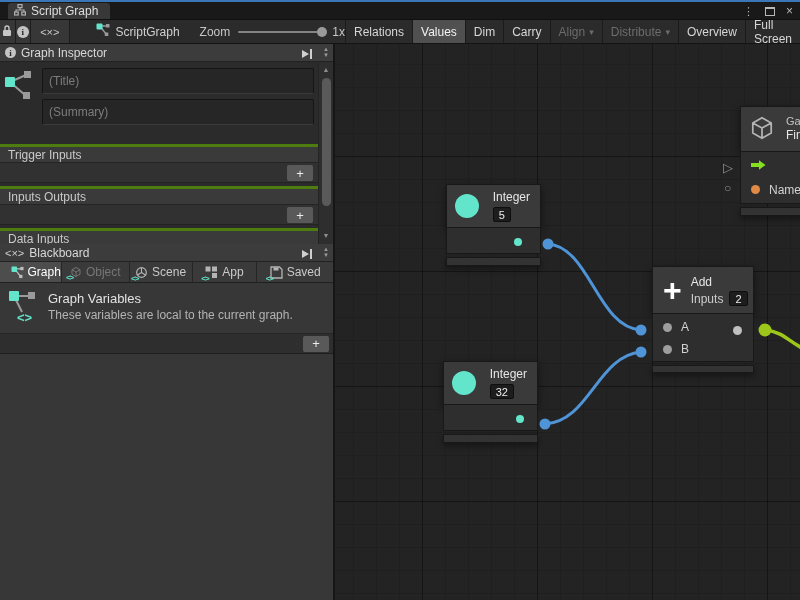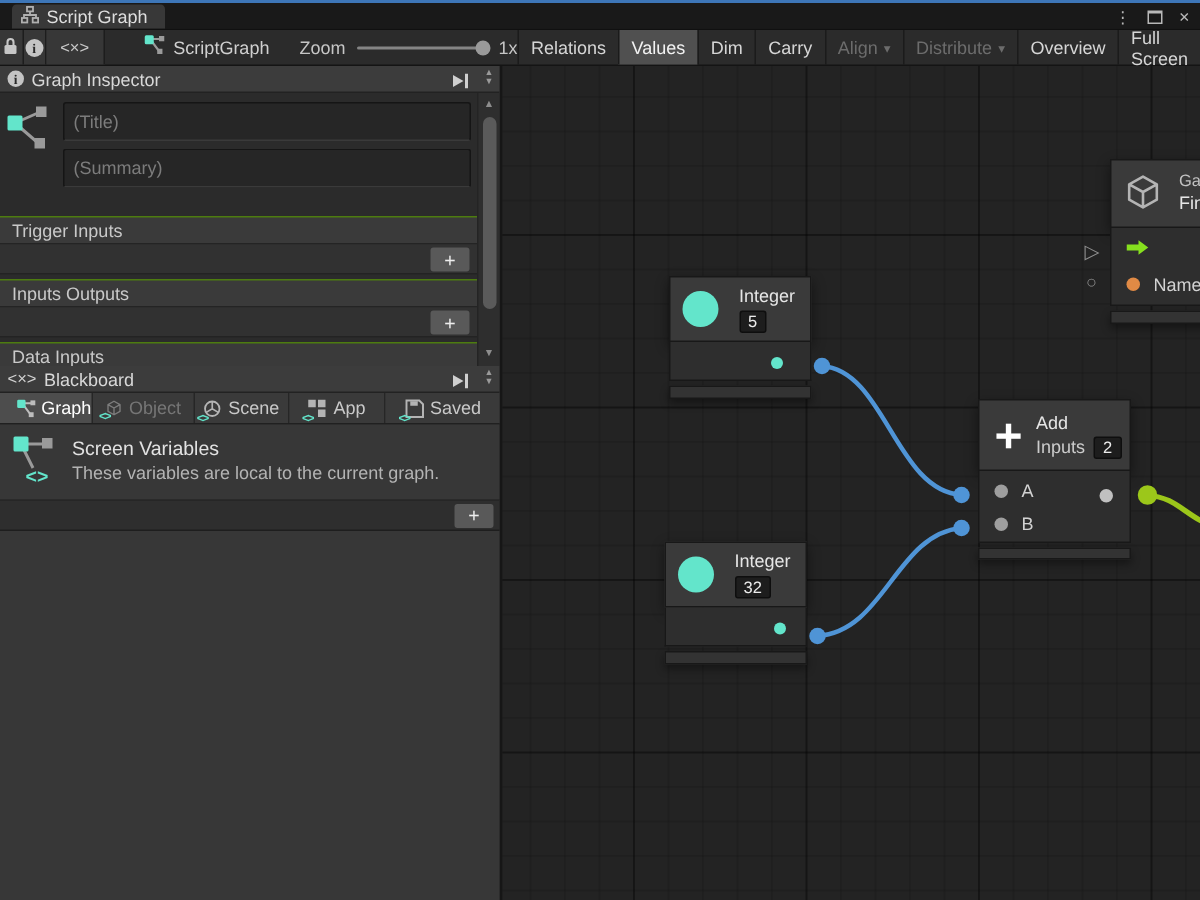--- a/index.html
+++ b/index.html
@@ -49,21 +49,21 @@
               display:flex; flex-direction:column; align-items:center; font-size:7px; color:#8d8d8d; }
   .sthumb { position:absolute; left:3px; top:16px; width:9px; height:128px; background:#5a5a5a; border-radius:5px; }
   .sarrow-up { margin-top:4px; } .sarrow-down { position:absolute; bottom:5px; }
 
   .idrow { display:flex; padding:6px 4px 4px 4px; gap:6px; }
   .fields { flex:1; }
   input.fld { display:block; width:100%; height:17px; background:#262626; border:1px solid #151515; border-bottom-color:#3a3a3a;
               border-radius:2px; color:#9a9a9a; font:12px "Liberation Sans",sans-serif; padding:12px 6px; margin-bottom:5px; outline:none; }
   input::placeholder { color:#7c7c7c; opacity:1; }
 
-  .sechead { height:19px; background:#3a3a3a; border-top:1px solid #4d7c0f; border-bottom:1px solid #242424;
+  .sechead { height:19px; background:#3a3a3a; border-top:3px solid #4d7c0f; border-bottom:1px solid #242424;
              display:flex; align-items:center; padding:0 8px; color:#c9c9c9; }
   .sec1 { margin-top:10px; } .secn { margin-top:3px; }
   .addrow { height:20px; background:#313131; border-bottom:1px solid #232323; position:relative; }
   .addbtn { position:absolute; right:5px; top:2px; width:26px; height:16px; background:#595959; border-radius:2px;
             color:#ededed; display:flex; align-items:center; justify-content:center; font-size:13px; line-height:1; }
 
   .tabs { height:21px; display:flex; background:#2c2c2c; border-bottom:1px solid #202020; flex:0 0 auto; }
   .tabb { display:flex; align-items:center; justify-content:center; gap:4px; background:#3a3a3a;
           border-right:1px solid #262626; color:#c9c9c9; position:relative; }
   .tabb.active { background:#4d4d4d; color:#ffffff;justify-content:flex-end; }
@@ -102,21 +102,21 @@
   .ntitle { color:#e6e6e6; font-size:12px; line-height:15px; }
   .badge { background:#1d1d1d; border:1px solid #0e0e0e; border-radius:2px; padding:0 5px; height:15px; line-height:15px;
            color:#ececec; font-size:11px; margin-top:2px; }
   .port { position:absolute; border-radius:50%; }
   .p-teal { width:8px; height:8px; background:#63e5cb; }
   .p-gray { width:9px; height:9px; background:#9e9e9e; display:inline-block; position:static; flex:0 0 auto; }
   .p-out  { width:9px; height:9px; background:#c0c0c0; }
   .p-orange { width:9px; height:9px; background:#e08a45; display:inline-block; position:static; flex:0 0 auto; }
 
   .plusicon { font-size:32px; font-weight:bold; color:#ffffff; line-height:30px; flex:0 0 auto; margin-left:2px; }
-  .inprow { display:flex; align-items:center; gap:6px; margin-top:1px; }
+  .inprow { display:flex; align-items:flex-end; gap:6px; margin-top:1px; }
   .inprow .badge { margin-top:0; }
   .prow { height:22px; display:flex; align-items:center; padding-left:10px; gap:9px; color:#d2d2d2; }
 
   .subline { font-size:11px; color:#c3c3c3; line-height:13px; white-space:nowrap; }
   .titline { font-size:12px; color:#e6e6e6; line-height:15px; white-space:nowrap; }
 
   .marker { position:absolute; color:#8f8f8f; }
 </style>
 </head>
 <body>
@@ -344,21 +344,21 @@
       <div class="varinfo">
         <span>
           <svg width="30" height="34" viewBox="0 0 30 34">
               <path d="M6 6 L22 6 M6 6 L14 22" stroke="#9a9a9a" stroke-width="2" fill="none"></path>
               <rect x="1" y="1" width="10" height="10" rx="1" fill="#63e5cb"></rect>
               <rect x="20" y="2" width="7" height="7" fill="#9a9a9a"></rect>
               <text x="9" y="32" font-size="13" font-weight="bold" fill="#63e5cb">&lt;&gt;</text>
             </svg>
         </span>
         <div>
-          <div class="vtitle">Screen Variables</div>
+          <div class="vtitle">Graph Variables</div>
           <div class="vdesc">These variables are local to the current graph.</div>
         </div>
       </div>
 
       <div class="newvar">
         <span class="addbtn" style="position:static;">+</span>
       </div>
 
       <div class="bbempty"></div>
     </div>

